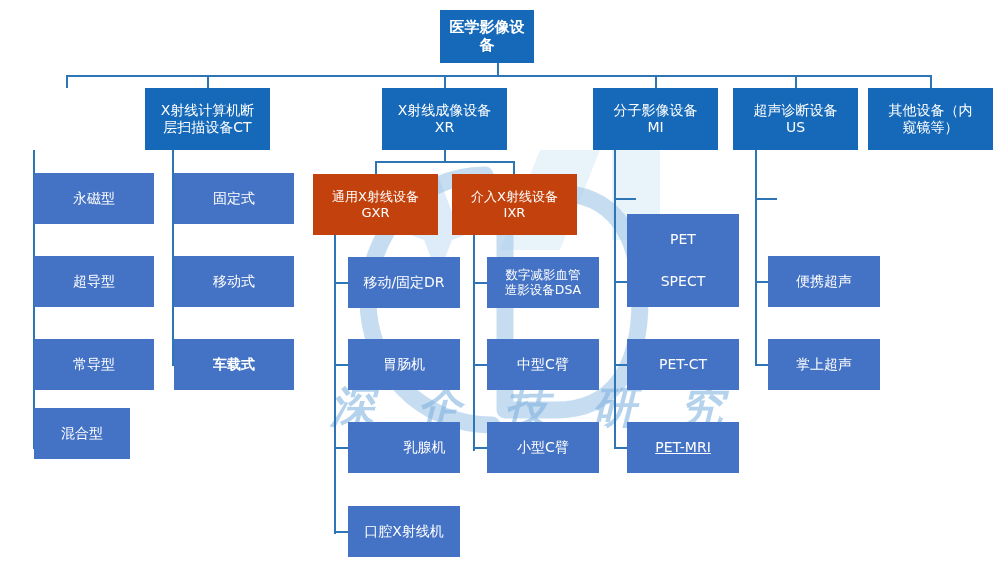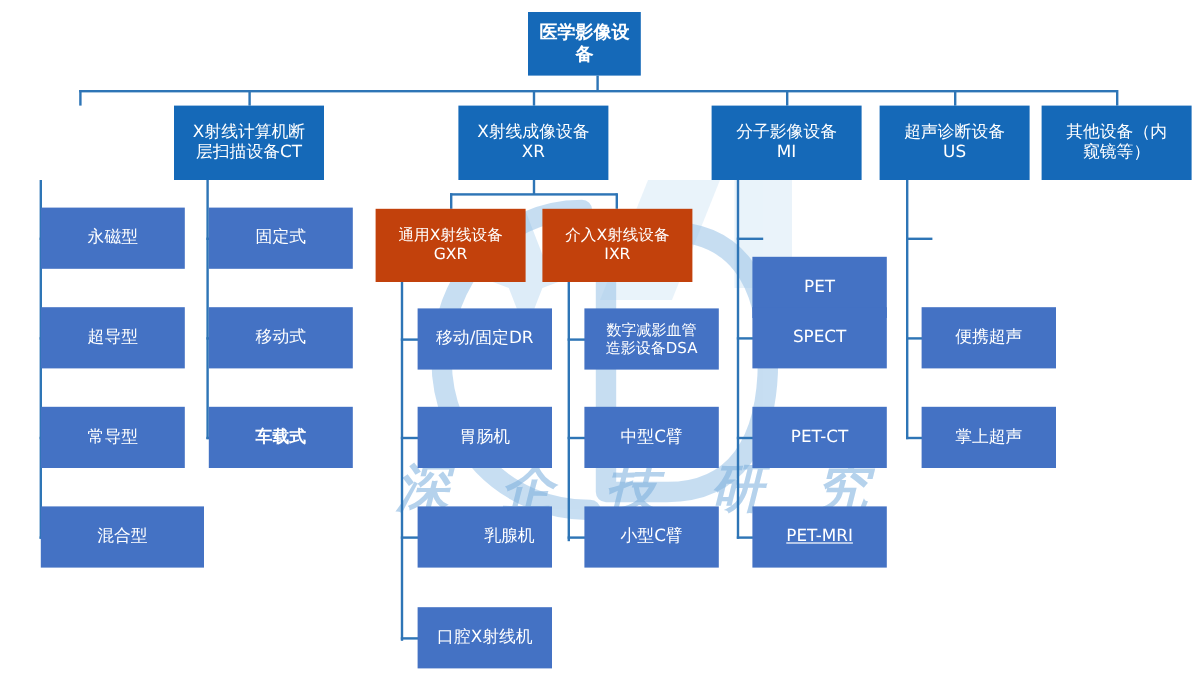--- a/index.html
+++ b/index.html
@@ -132,21 +132,21 @@
 窥镜等）</div>
 
   <div class="node lvl2 sm" style="left:313px;top:174px;width:125px;height:61px;">通用X射线设备
 GXR</div>
   <div class="node lvl2 sm" style="left:452px;top:174px;width:125px;height:61px;">介入X射线设备
 IXR</div>
 
   <div class="node lvl3" style="left:34px;top:173px;width:120px;height:51px;">永磁型</div>
   <div class="node lvl3" style="left:34px;top:256px;width:120px;height:51px;">超导型</div>
   <div class="node lvl3" style="left:34px;top:339px;width:120px;height:51px;text-align:right;">常导型</div>
-  <div class="node lvl3" style="left:34px;top:422px;width:136px;height:51px;">混合型</div>
+  <div class="node lvl3" style="left:34px;top:408px;width:96px;height:51px;">混合型</div>
 
   <div class="node lvl3" style="left:174px;top:173px;width:120px;height:51px;">固定式</div>
   <div class="node lvl3" style="left:174px;top:256px;width:120px;height:51px;">移动式</div>
   <div class="node lvl3" style="left:174px;top:339px;width:120px;height:51px;font-weight:bold;">车载式</div>
 
   <div class="node lvl3" style="left:348px;top:257px;width:112px;height:51px;">移动/固定DR</div>
   <div class="node lvl3" style="left:348px;top:339px;width:112px;height:51px;">胃肠机</div>
   <div class="node lvl3" style="left:348px;top:422px;width:112px;height:51px;padding-left:44px;">乳腺机</div>
   <div class="node lvl3" style="left:348px;top:506px;width:112px;height:51px;">口腔X射线机</div>
 

